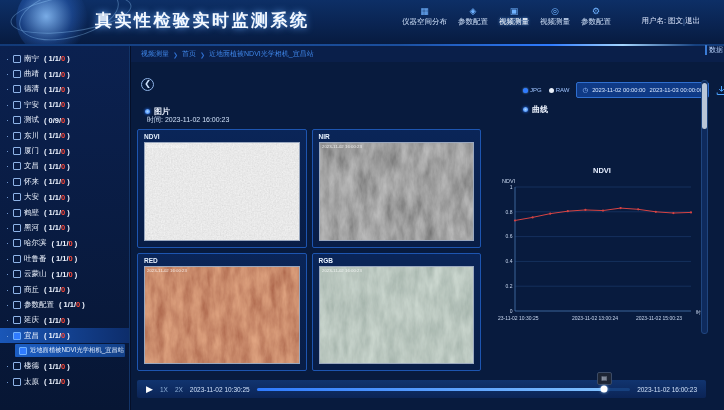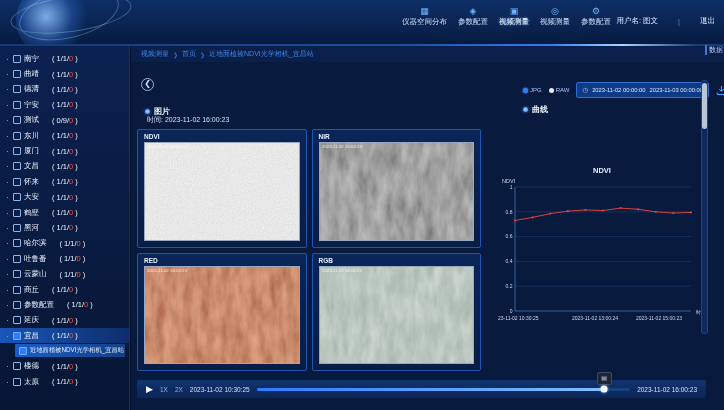--- a/index.html
+++ b/index.html
@@ -13,35 +13,35 @@
   .ring{position:absolute;border-radius:50%;border:1px solid rgba(150,205,255,.35);}
   .ring1{left:2px;top:6px;width:100px;height:46px;transform:rotate(-14deg);}
   .ring2{left:-6px;top:12px;width:120px;height:34px;transform:rotate(-8deg);}
   .app-title{position:absolute;left:95px;top:9px;font-size:17px;font-weight:bold;letter-spacing:2.5px;
              color:#f4f9ff;text-shadow:0 0 7px rgba(100,170,255,.95);white-space:nowrap;}
   .top-nav{position:absolute;right:113px;top:7px;display:flex;gap:11px;}
   .nav-item{display:flex;flex-direction:column;align-items:center;gap:1px;cursor:pointer;}
   .nav-icon{font-size:9px;line-height:9px;color:#6fb2ff;}
   .nav-label{font-size:7.5px;color:#cfe0f8;white-space:nowrap;}
   .nav-item.active .nav-label{color:#ffffff;text-shadow:0 0 3px #6fb0ff;}
-  .user-area{position:absolute;right:9px;top:16px;font-size:7.5px;color:#dfe9ff;display:flex;gap:20px;align-items:center;white-space:nowrap;}
+  .user-area{position:absolute;right:24px;top:16px;font-size:7.5px;color:#dfe9ff;display:flex;gap:0;align-items:center;white-space:nowrap;}
   .user-sep{color:#5f82b8;}
   .header-line{position:absolute;top:44px;left:0;right:0;height:2px;
        background:linear-gradient(90deg,#123a78 0%,#1b4f9e 55%,#2f7bff 76%,#a5d6ff 86%,#16407e 96%,#123a78 100%);}
   .side-tab{position:absolute;top:45px;right:1px;font-size:7px;color:#bcd6ff;border-left:2px solid #3a7bd5;padding-left:2px;z-index:5;}
   
   .sidebar{position:absolute;left:0;top:46px;width:130px;bottom:0;box-sizing:border-box;padding-top:5px;
            background:linear-gradient(180deg,#0b2150,#071634);overflow:hidden;border-right:1px solid #123468;}
   .side-row{display:flex;align-items:center;gap:3px;height:15.4px;padding-left:6px;font-size:7.5px;cursor:pointer;white-space:nowrap;}
   .side-row.selected{background:linear-gradient(90deg,#1a57b8,#0d2d6b);}
   .tree-dot{color:#7fa8e0;font-size:9px;width:4px;line-height:6px;}
   .cb{width:6px;height:6px;border:1px solid #8fb4e8;border-radius:1px;flex:none;}
   .cb-on{background:#2f7bff;border-color:#6fb0ff;}
   .side-label{font-weight:normal;color:#eef4ff;}
-  .side-count{color:#eef4ff;font-weight:normal;margin-left:10px;}
+  .side-count{color:#eef4ff;font-weight:bold;margin-left:2px;}
   .count-red{color:#ff4b3a;}
   .side-sub{display:flex;align-items:center;gap:3px;height:13px;margin:1px 4px 1px 15px;padding-left:4px;
             background:linear-gradient(90deg,#1c5ec4,#134087);font-size:6.3px;color:#e6f0ff;border-radius:1px;cursor:pointer;white-space:nowrap;}
   
   .breadcrumb{position:absolute;left:131px;top:46px;right:0;height:16px;background:#0a1f4a;
               display:flex;align-items:center;gap:4px;padding-left:10px;font-size:7px;color:#3f86e8;white-space:nowrap;}
   .crumb{cursor:pointer;}
   .crumb-sep{color:#2f6fd0;font-size:6px;}
   
   .main{position:absolute;left:131px;top:62px;right:0;bottom:0;background:#081b3e;}
@@ -89,20 +89,21 @@
   .scroll-thumb{position:absolute;top:2px;left:0;right:0;height:46px;background:#b9c6d8;border-radius:3px;cursor:grab;}
 </style>
 </head>
 <body>
 
 <div class="header">
   <div class="globe">
     <div class="ring ring1"></div>
     <div class="ring ring2"></div>
   </div>
+  <div class="app-title">真实性检验实时监测系统</div>
   <div class="top-nav">
       <div class="nav-item">
         <span class="nav-icon">▦</span>
         <span class="nav-label">仪器空间分布</span>
       </div>
       <div class="nav-item">
         <span class="nav-icon">◈</span>
         <span class="nav-label">参数配置</span>
       </div>
       <div class="nav-item active">

